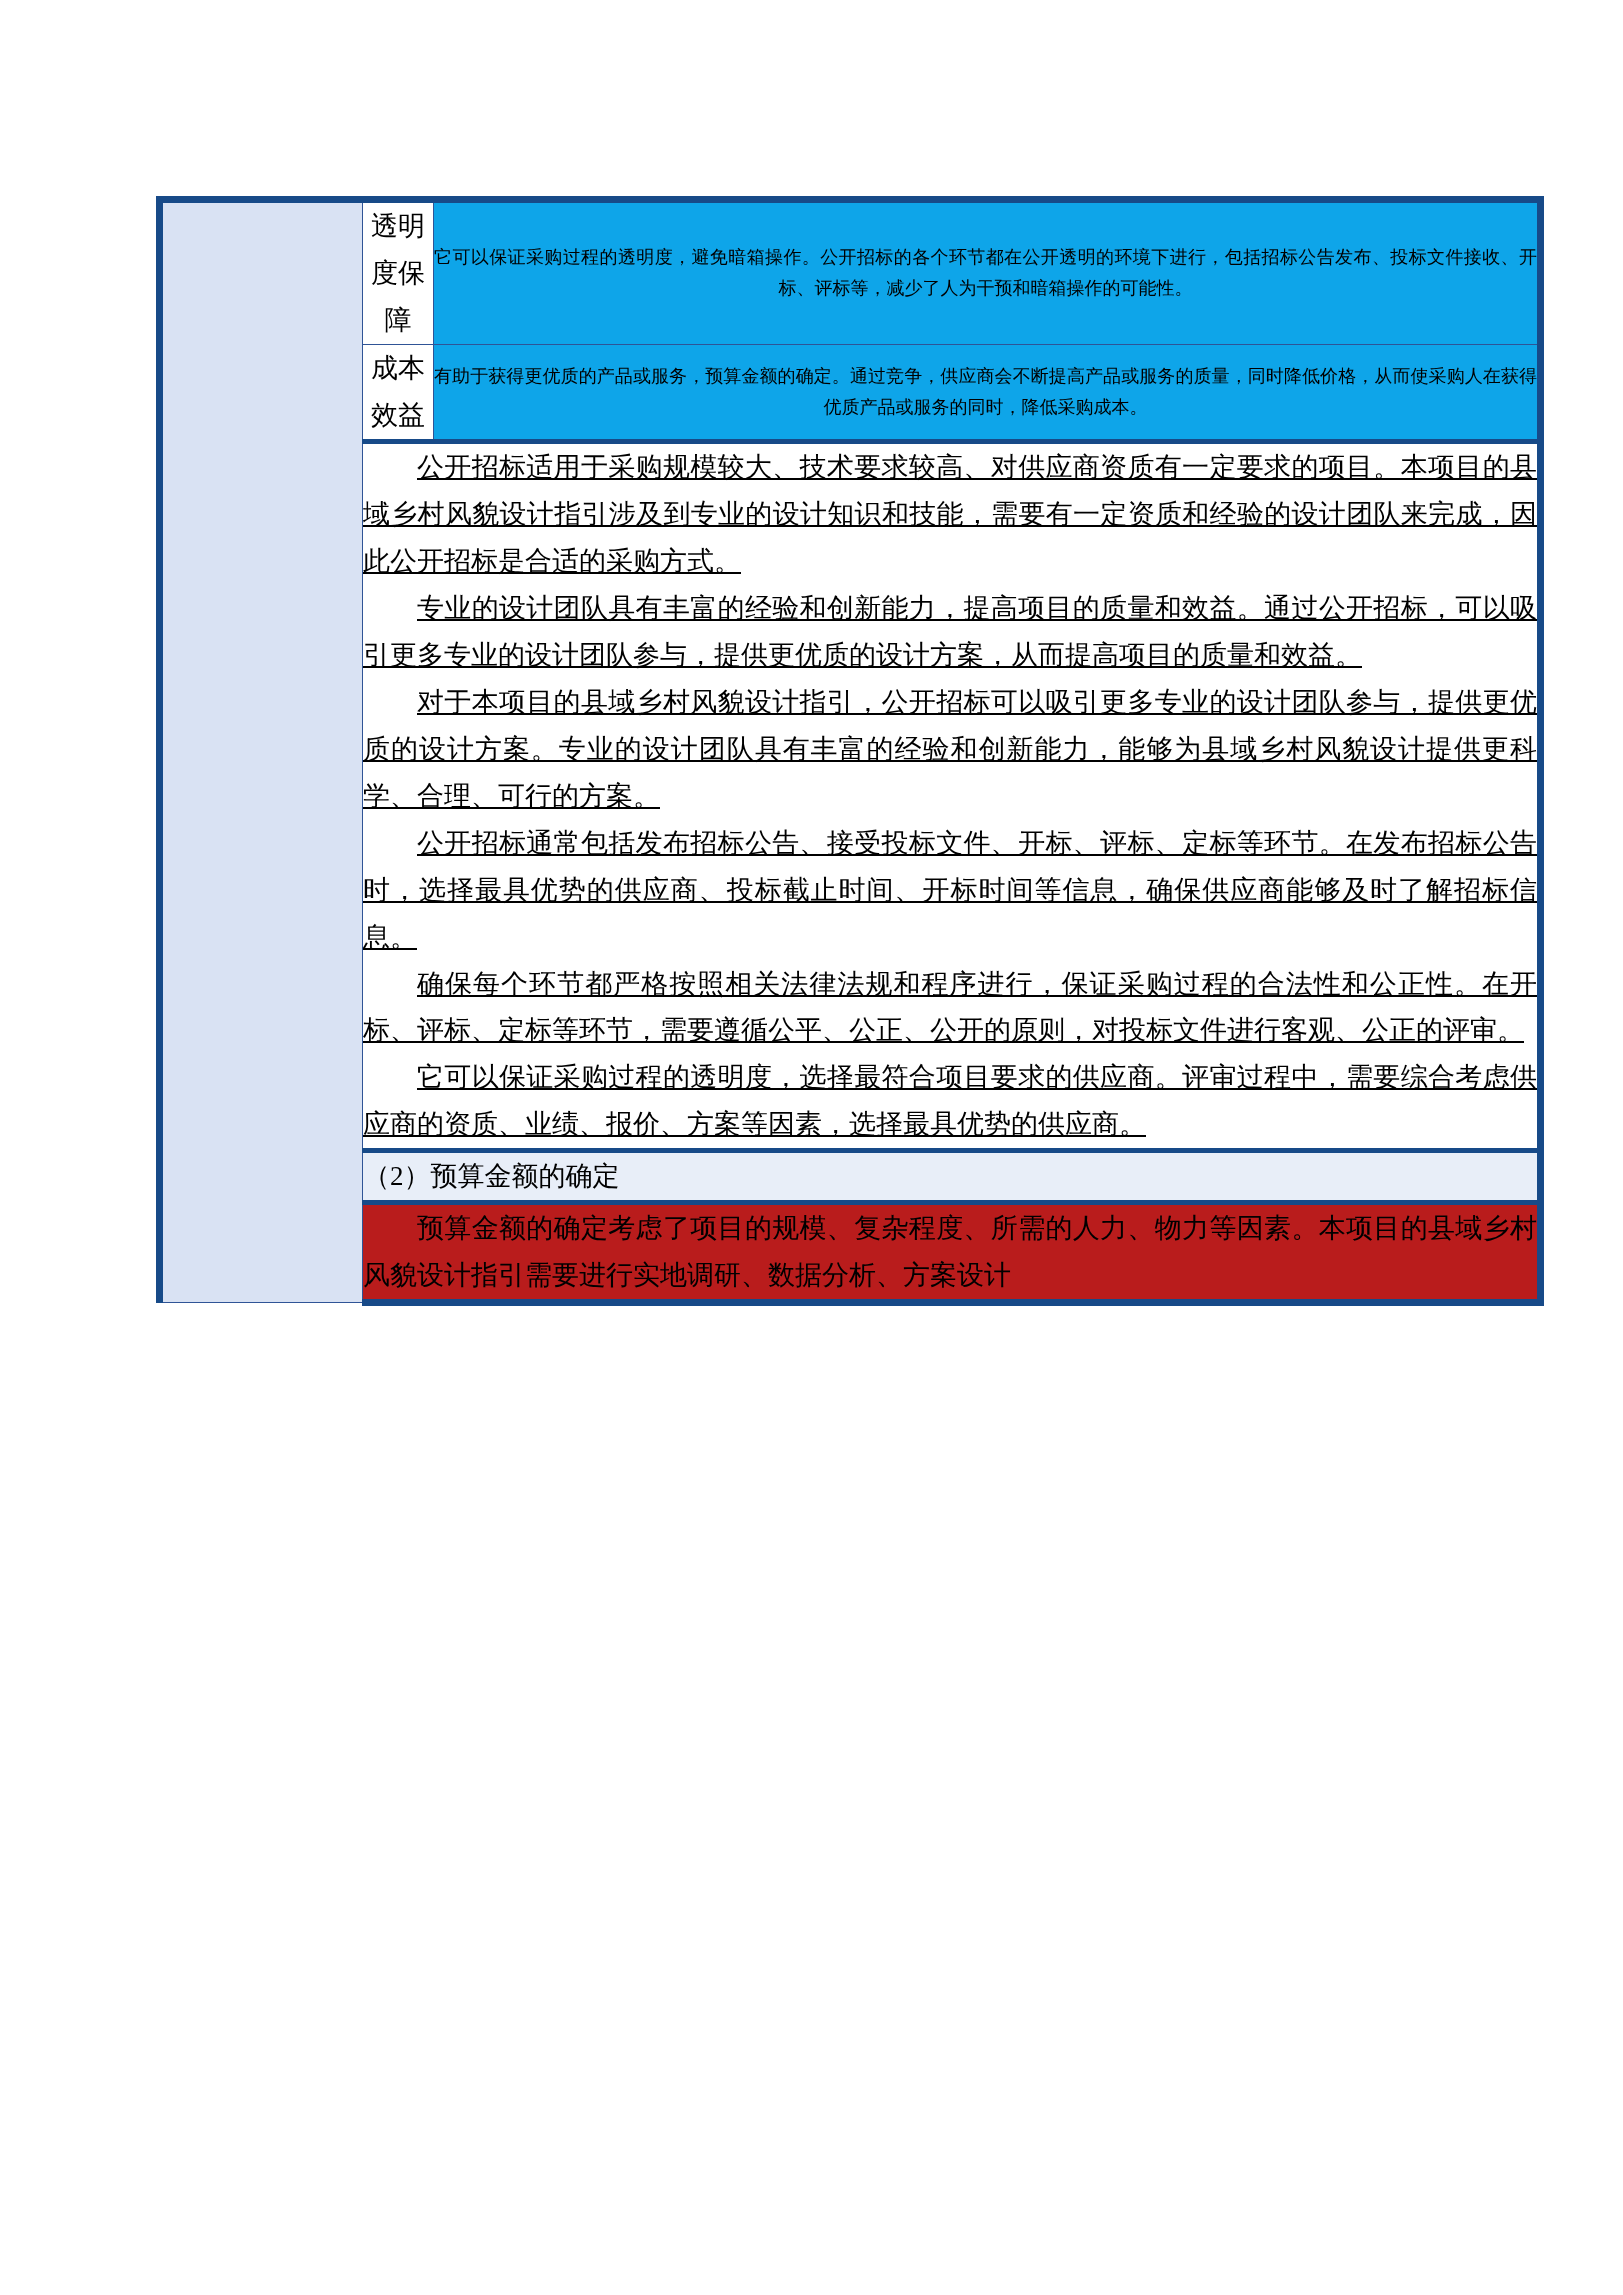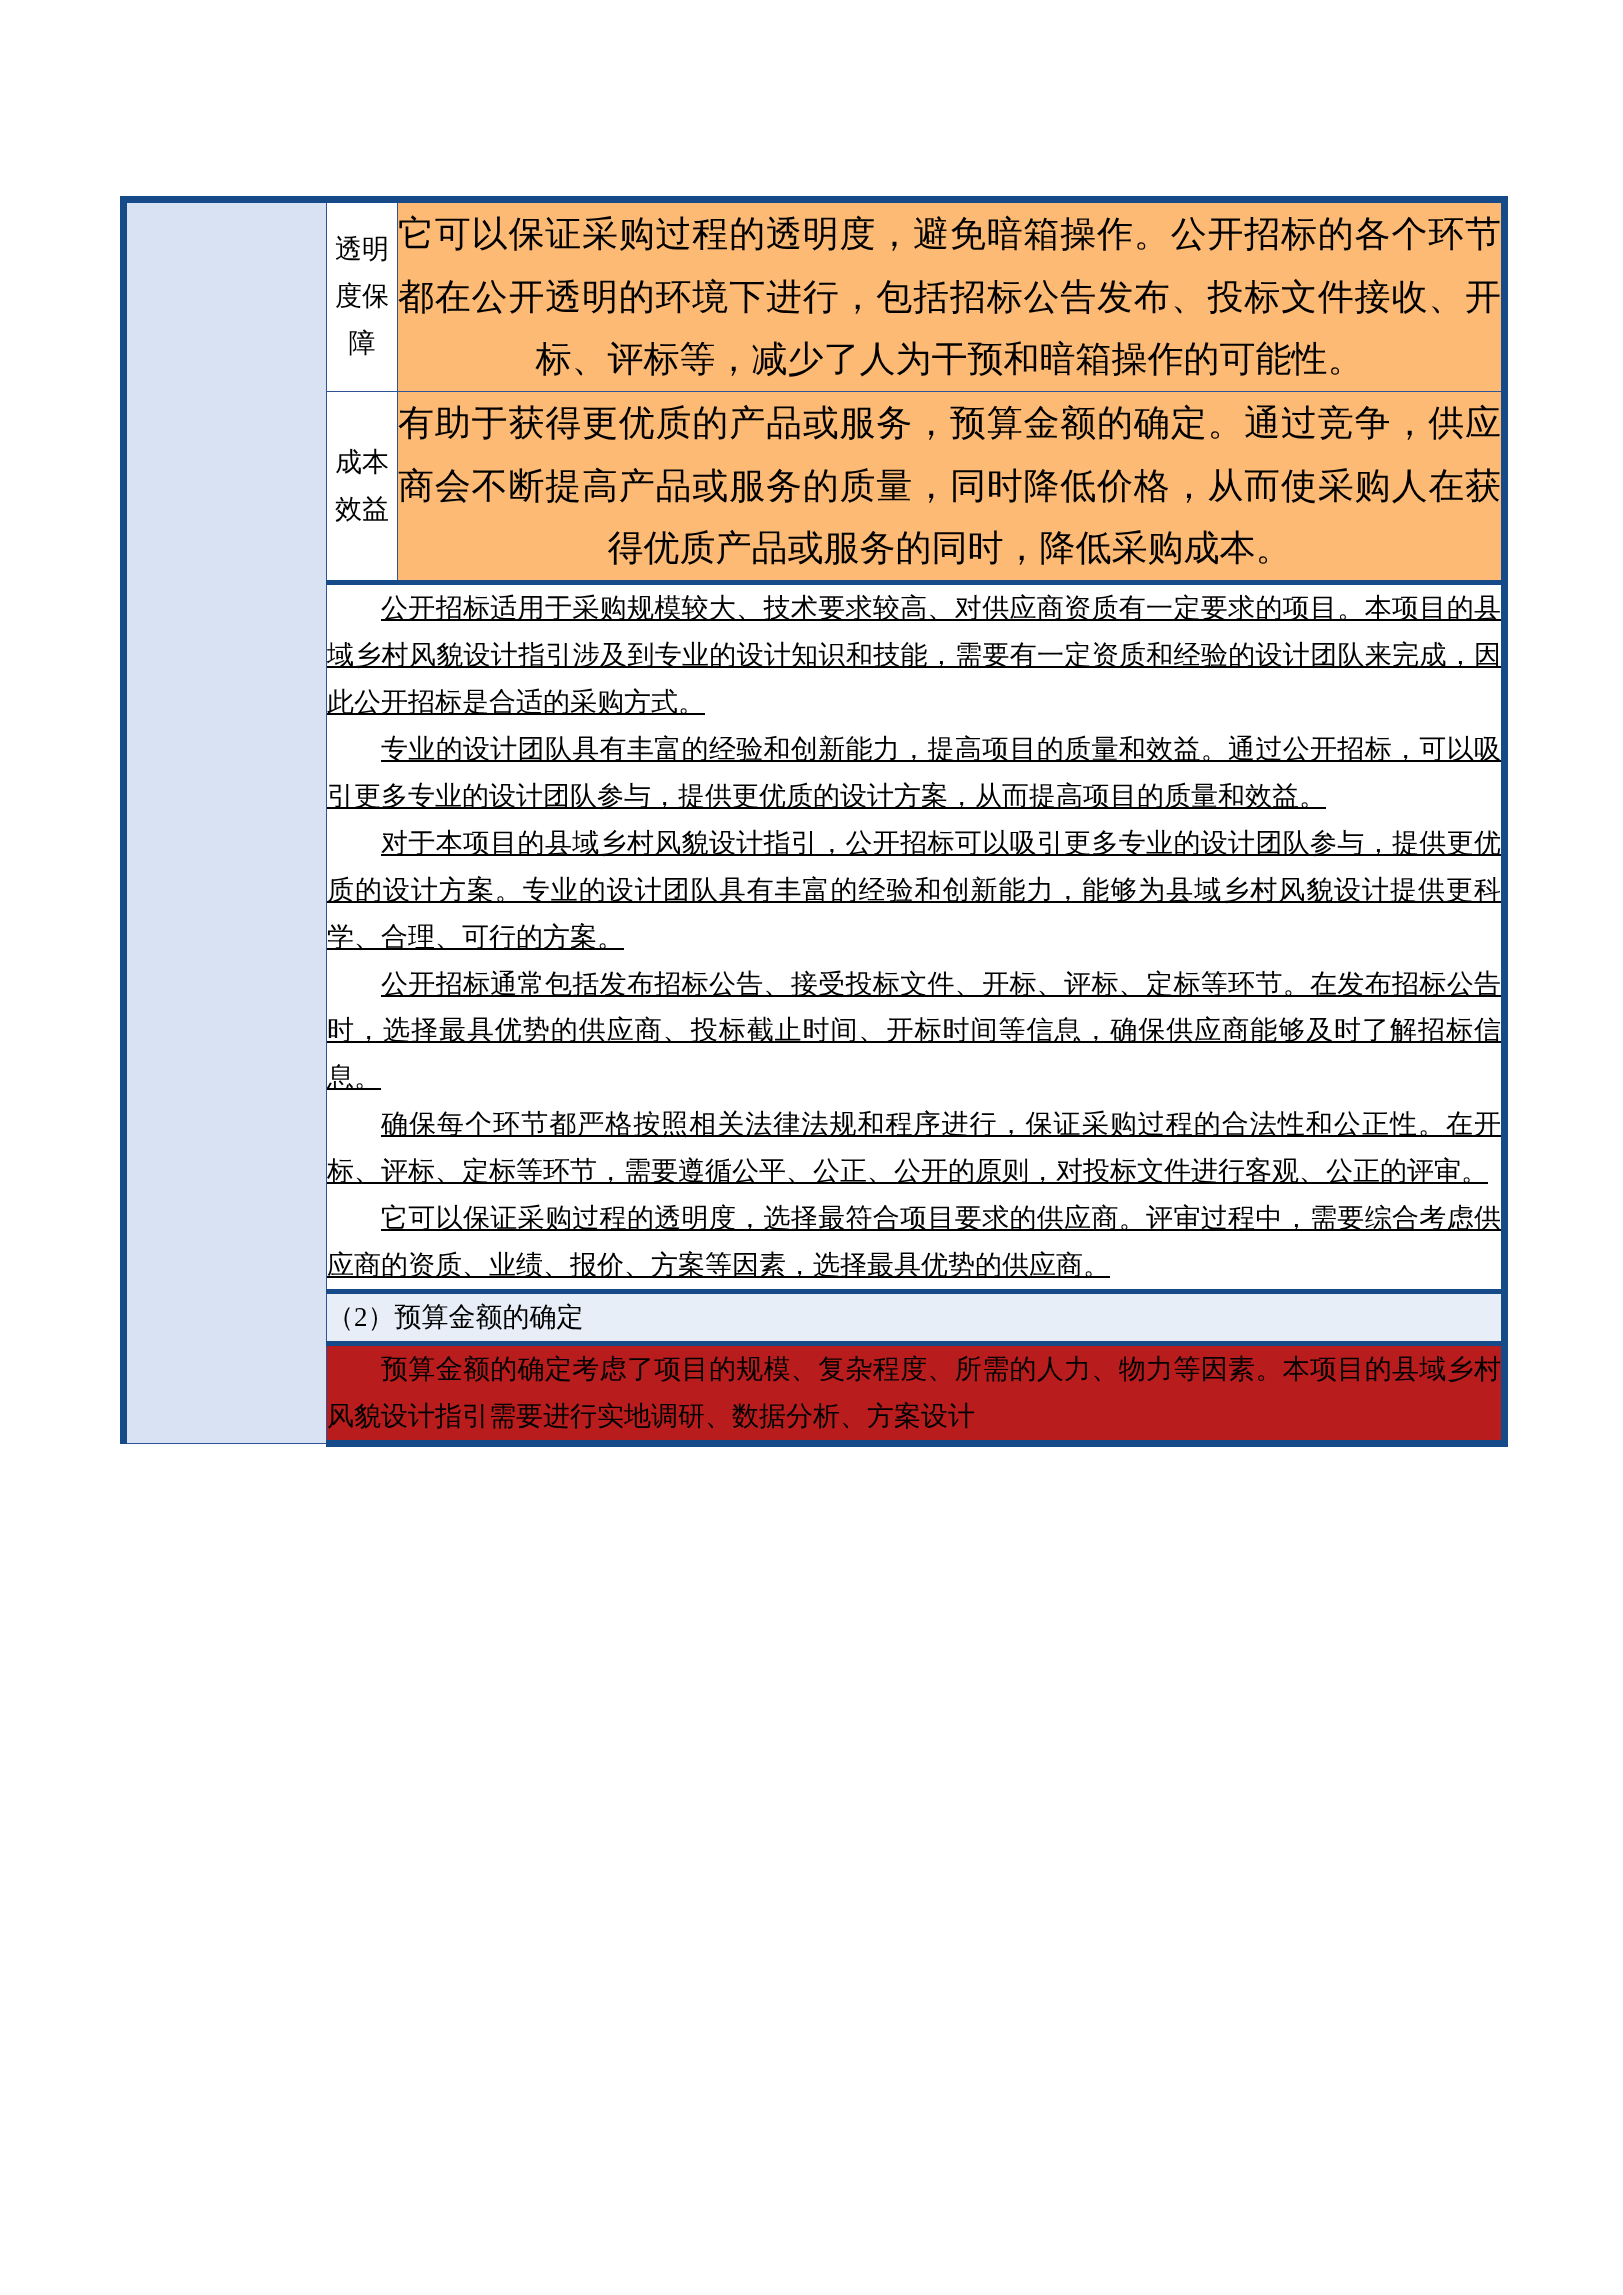--- a/index.html
+++ b/index.html
@@ -37,20 +37,21 @@
 
   .doc-table td {
     vertical-align: middle;
     padding: 0;
     border: 1.3px solid #2f5496;
   }
 
   
   .doc-table {
     outline: none;
+    margin-left: 36px;
   }
   .frame-top    { border-top: 7.2px solid #174a88 !important; }
   .frame-bottom { border-bottom: 7.2px solid #174a88 !important; }
   .frame-left   { border-left: 7.2px solid #174a88 !important; }
   .frame-right  { border-right: 7.2px solid #174a88 !important; }
 
   
   .left-col {
     width: 203px;
     background: #d9e2f3;
@@ -66,22 +67,22 @@
     letter-spacing: 0;
     background: #ffffff;
   }
   .label-col .lbl {
     display: block;
     padding: 0 1.3px;
   }
 
   
   .body-cell {
-    background: #fdba74;
-    font-size: 36px;
+    background: #0ea5e9;
+    font-size: 18px;
     line-height: 1.74;
     padding: 6.5px 10.5px 6.5px 9.2px;
   }
   .body-cell p {
     margin: 0;
     text-align: justify;
     text-align-last: left;
     text-justify: inter-ideograph;
   }
   .body-cell p.center-last {

